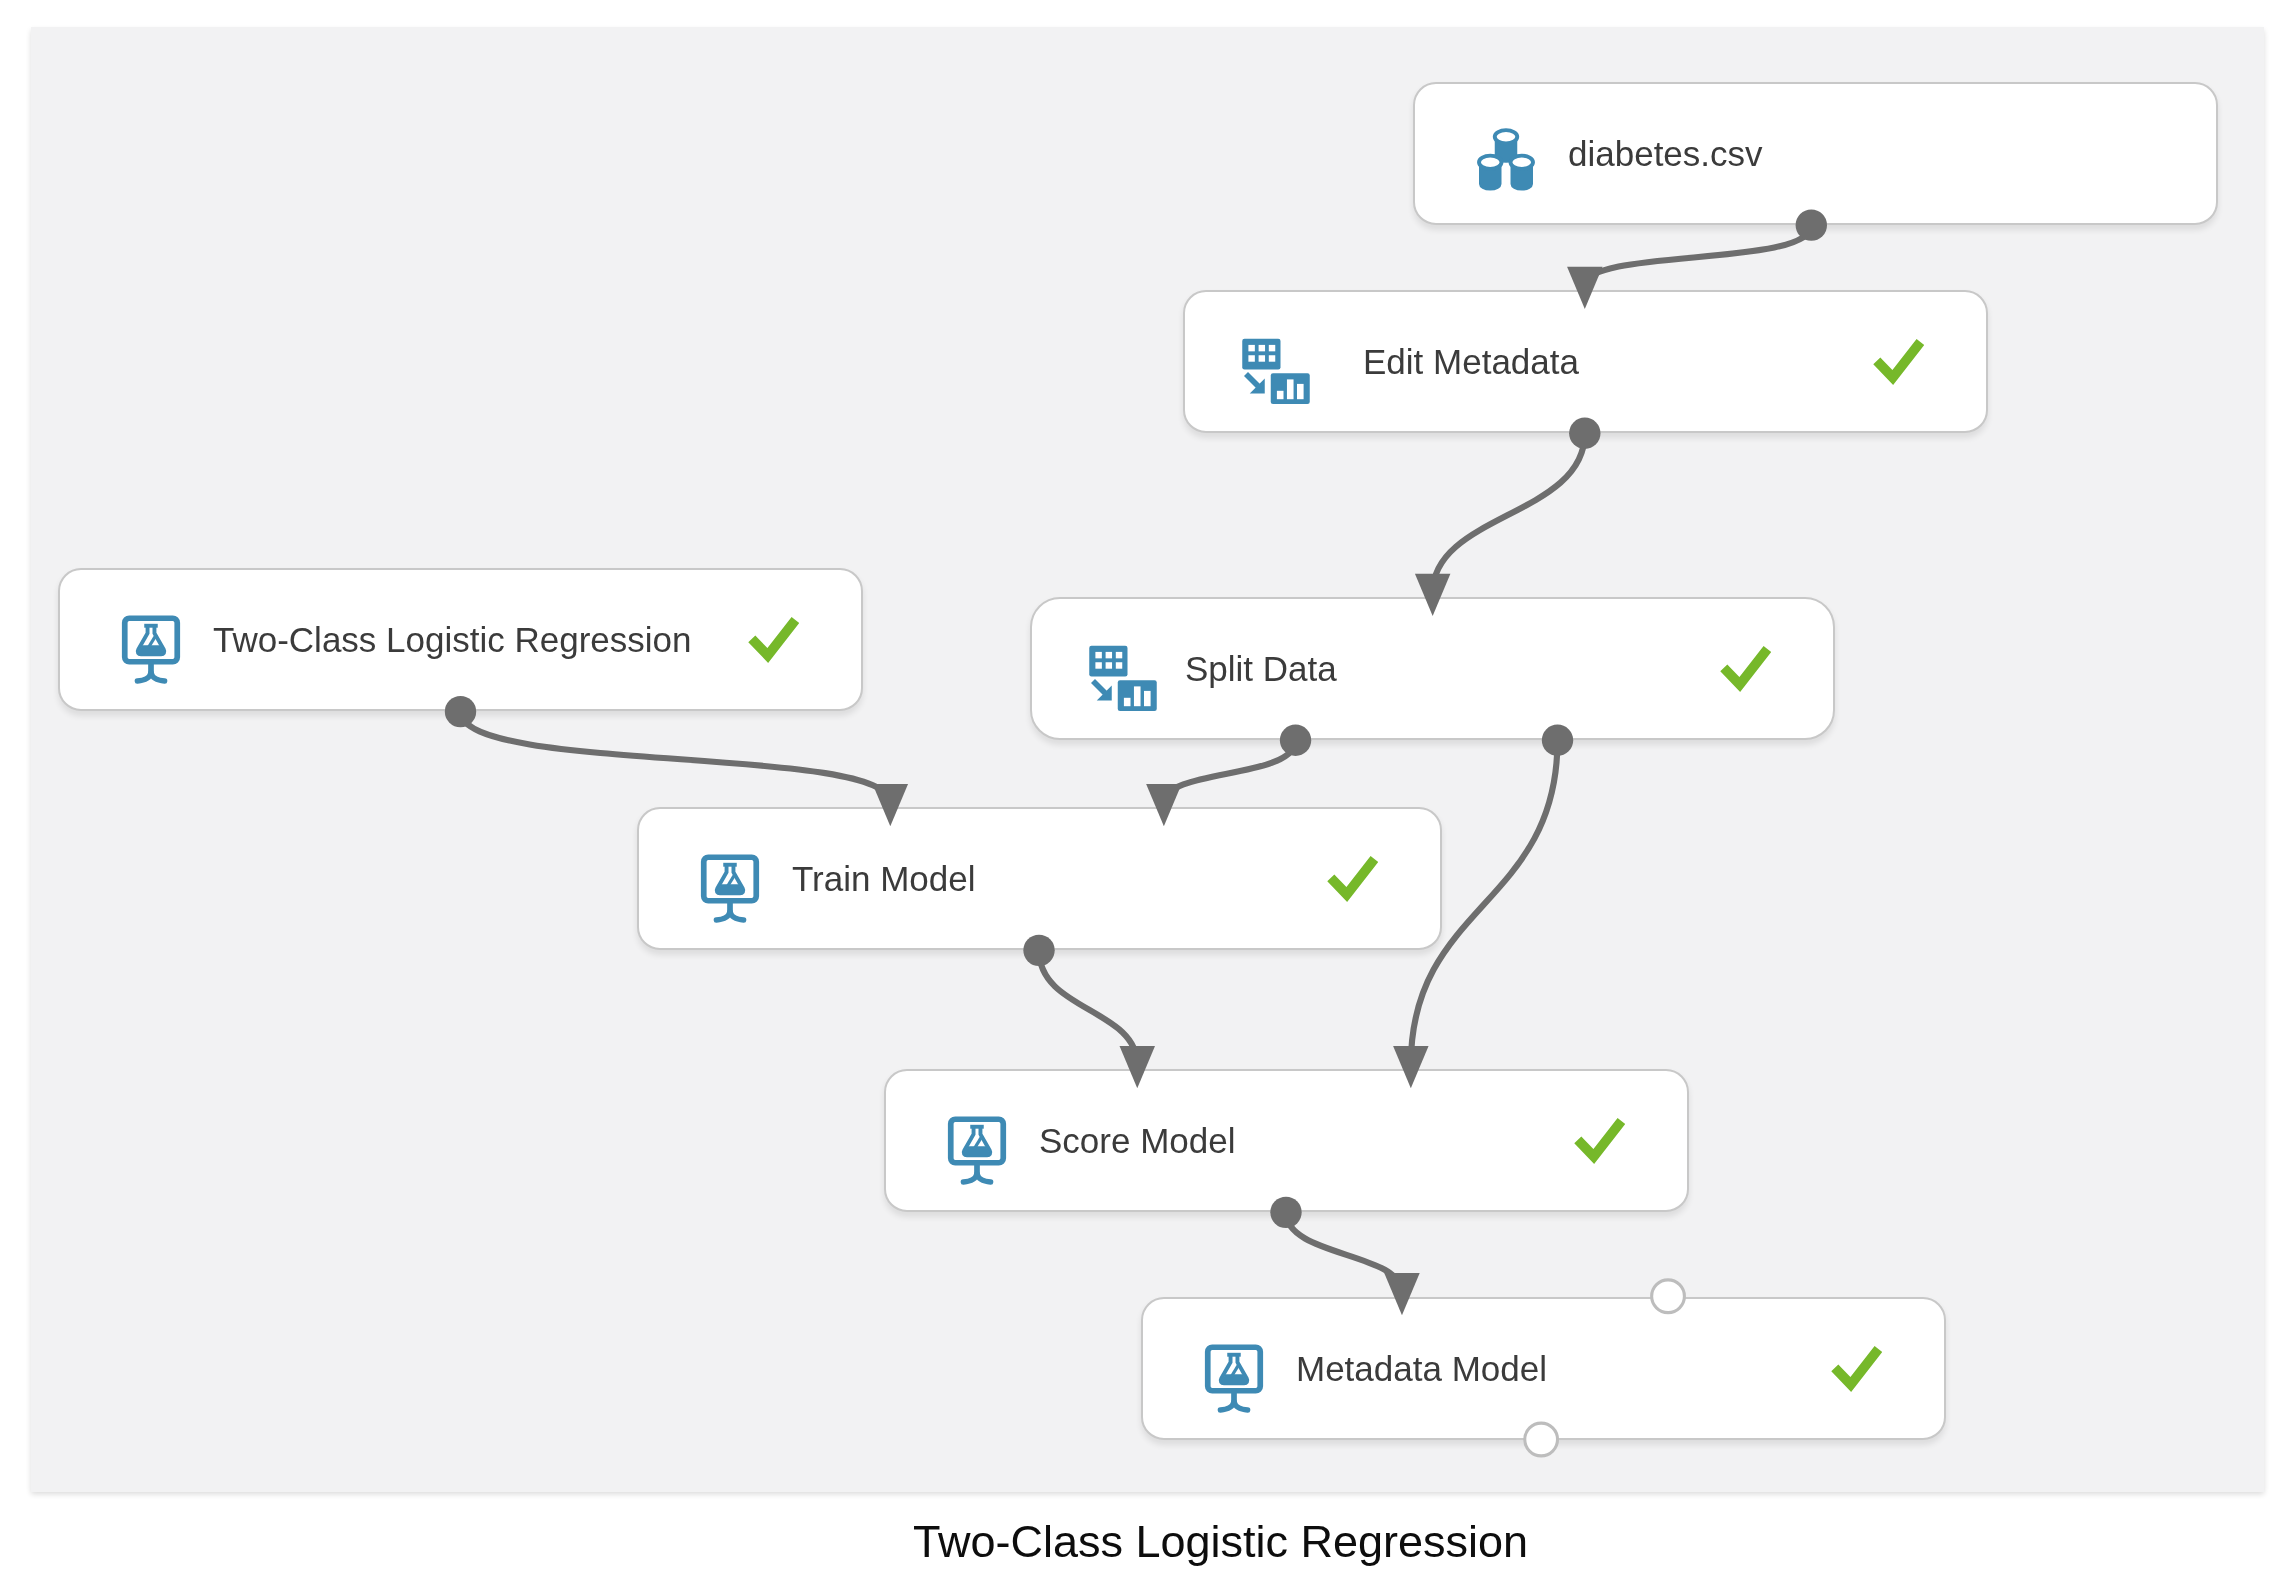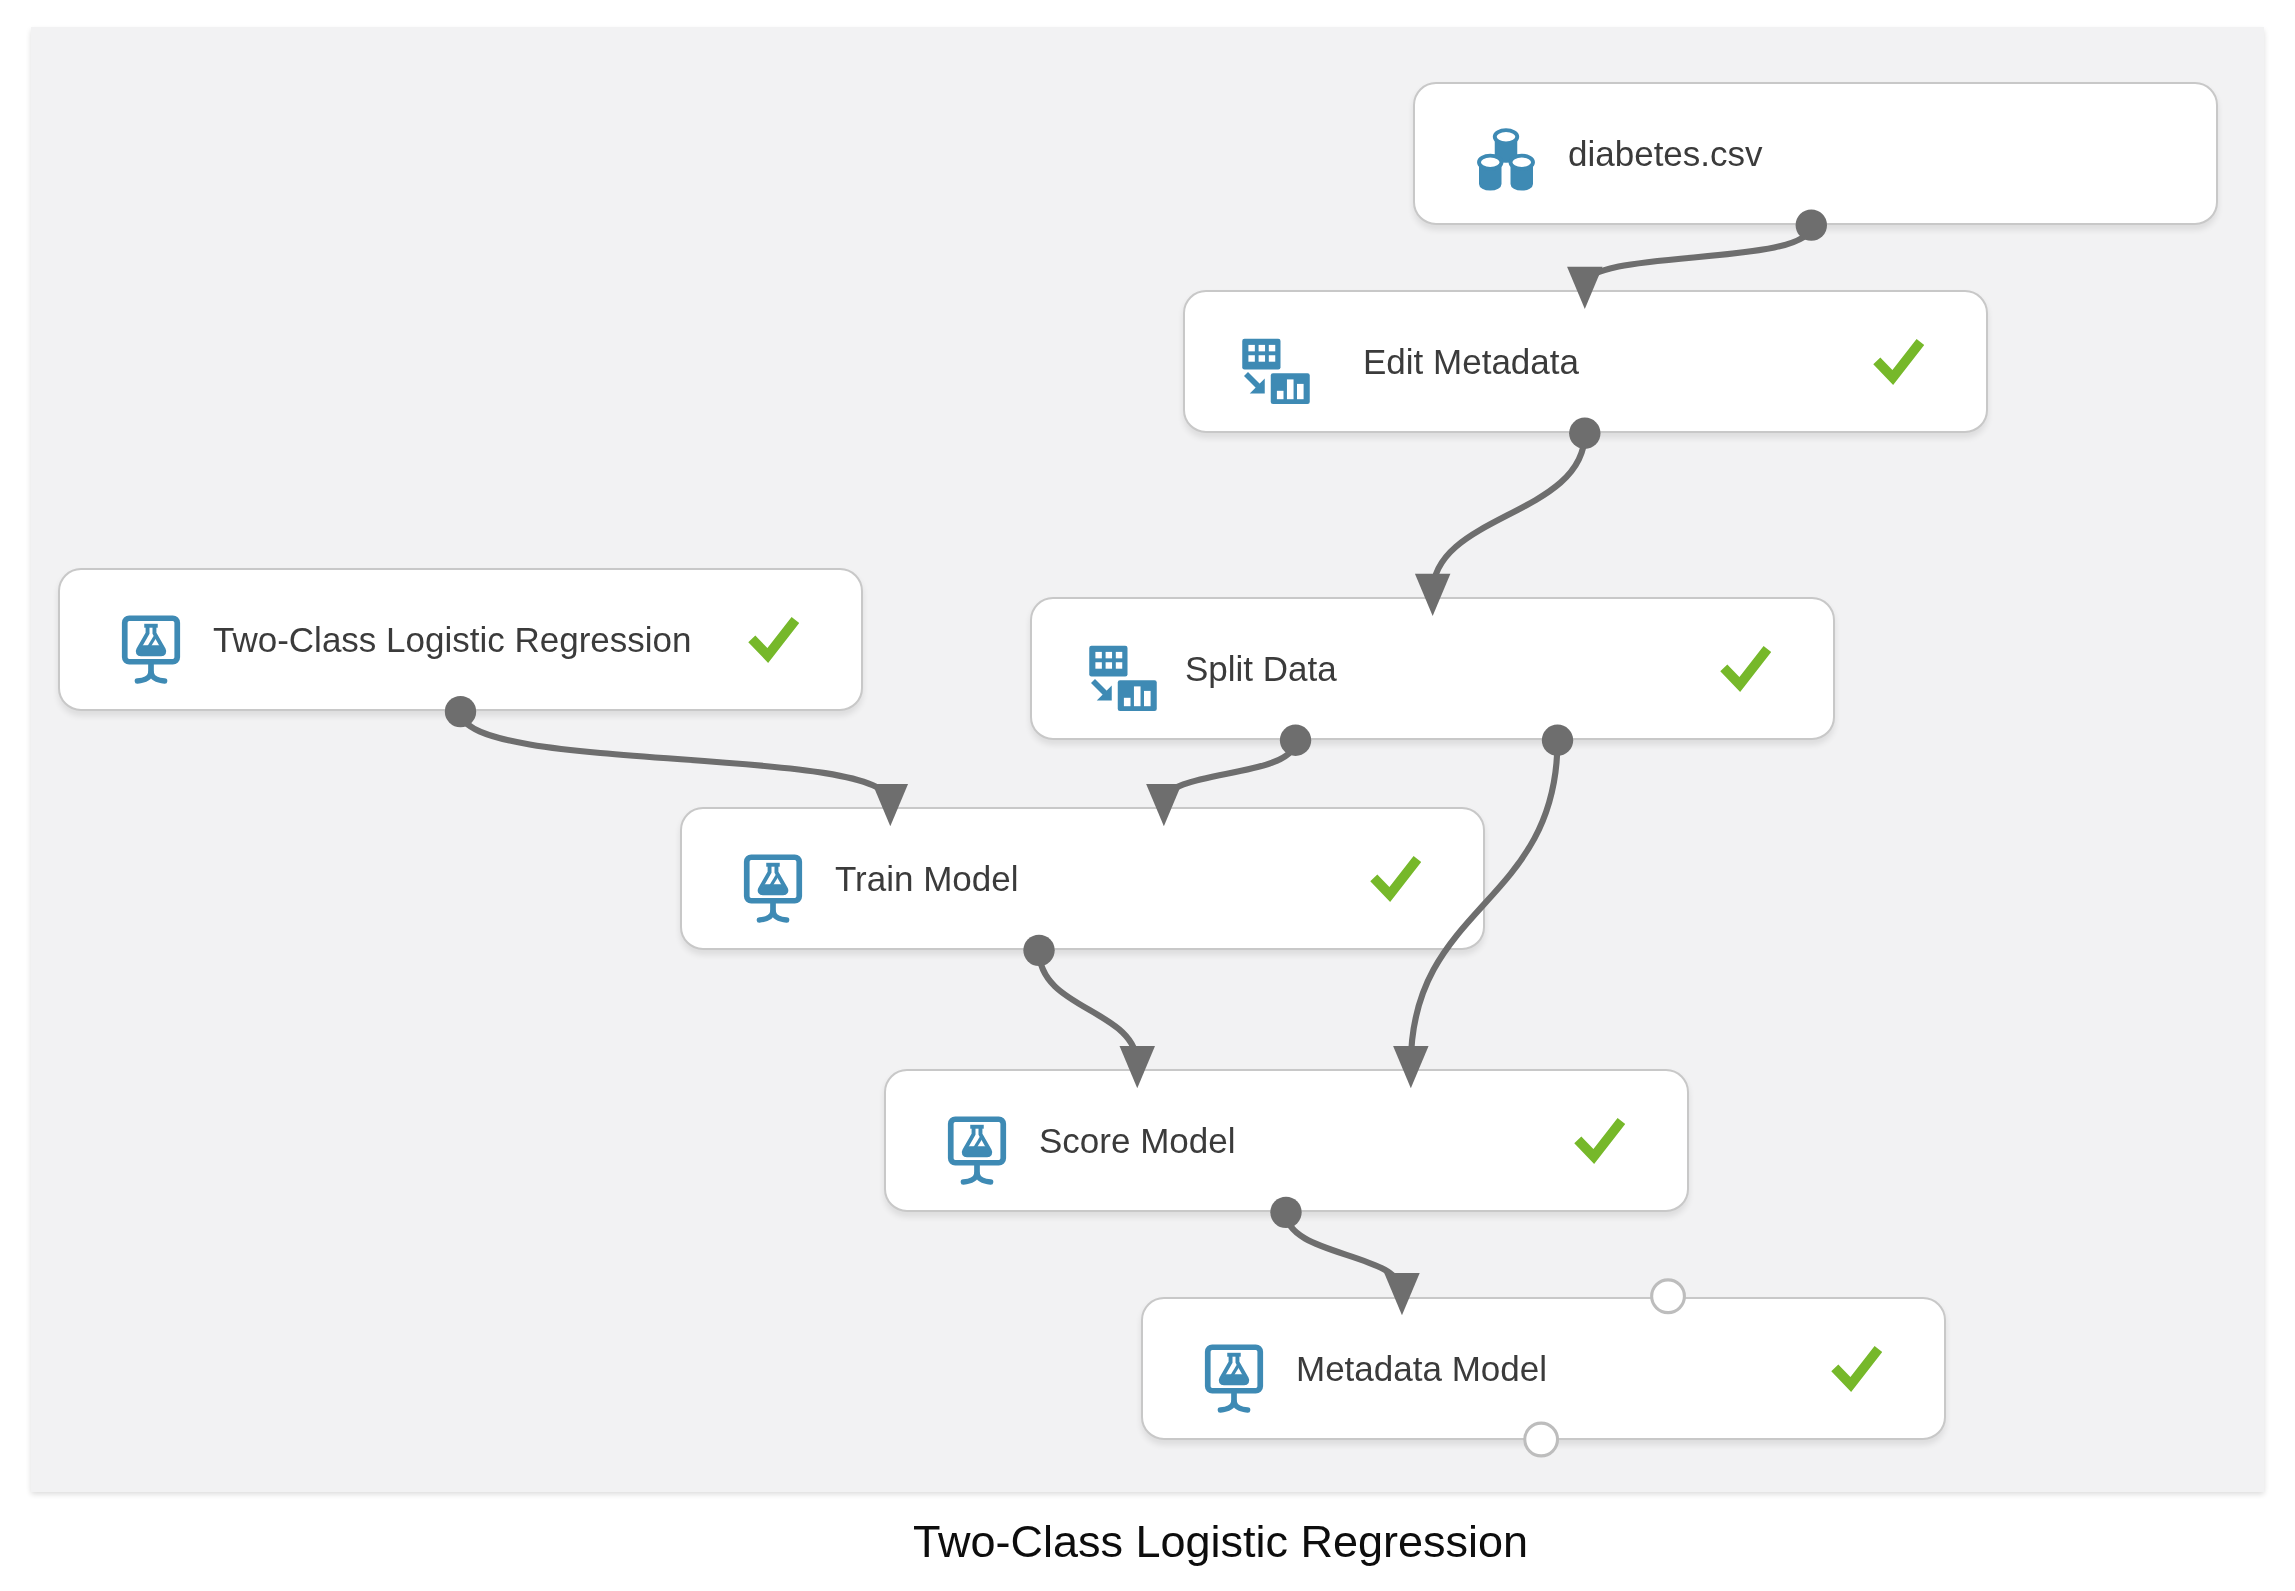--- a/index.html
+++ b/index.html
@@ -87,21 +87,21 @@
       </svg>
     </span>
     <span class="label">Two-Class Logistic Regression</span>
     <span class="check">
       <svg viewBox="0 0 48 48">
           <path d="M8 26 L19 37.5 L40.5 10" fill="none" stroke="#76b82a" stroke-width="8.5" stroke-linecap="square"></path>
         </svg>
     </span>
   </div>
 
-  <div class="node" style="left:1030px;top:597px;">
+  <div class="node" style="left:1030px;top:597px;border-radius:30px;">
     <span class="icon">
       <svg viewBox="0 0 48 48">
         <rect x="1.5" y="2.5" width="25.5" height="20.5" rx="1.5" fill="#3e8ab4"></rect>
         <g fill="#fff">
           <rect x="5.6" y="6.6" width="4.3" height="4.3"></rect>
             <rect x="12.4" y="6.6" width="4.3" height="4.3"></rect>
             <rect x="19.2" y="6.6" width="4.3" height="4.3"></rect>
           <rect x="5.6" y="13.5" width="4.3" height="4.3"></rect>
             <rect x="12.4" y="13.5" width="4.3" height="4.3"></rect>
             <rect x="19.2" y="13.5" width="4.3" height="4.3"></rect>
@@ -117,21 +117,21 @@
       </svg>
     </span>
     <span class="label">Split Data</span>
     <span class="check">
       <svg viewBox="0 0 48 48">
           <path d="M8 26 L19 37.5 L40.5 10" fill="none" stroke="#76b82a" stroke-width="8.5" stroke-linecap="square"></path>
         </svg>
     </span>
   </div>
 
-  <div class="node" style="left:637px;top:807px;margin-left:43px;">
+  <div class="node" style="left:637px;top:807px;">
     <span class="icon">
       <svg viewBox="0 0 48 48">
         <rect x="6.5" y="3.5" width="35" height="29" rx="3" fill="#fff" stroke="#3e8ab4" stroke-width="3.8"></rect>
         <g stroke="#3e8ab4" fill="none" stroke-width="2.6">
           <path d="M19.5 8.5 h9"></path>
           <path d="M21.7 8.5 v5 l-6.2 10.8 c-1 1.8 0 3.2 1.8 3.2 h13.4 c1.8 0 2.8 -1.4 1.8 -3.2 l-6.2 -10.8 v-5"></path>
         </g>
         <path fill="#3e8ab4" d="M18.2 21.5 h11.6 l2.6 4.5 c.7 1.2 0 2 -1.1 2 h-14.6 c-1.1 0 -1.8 -.8 -1.1 -2 z"></path>
         <path d="M27.5 14.5 l-5.5 9" stroke="#3e8ab4" stroke-width="2.2"></path>
         <rect x="22.1" y="32.5" width="3.8" height="8" fill="#3e8ab4"></rect>

